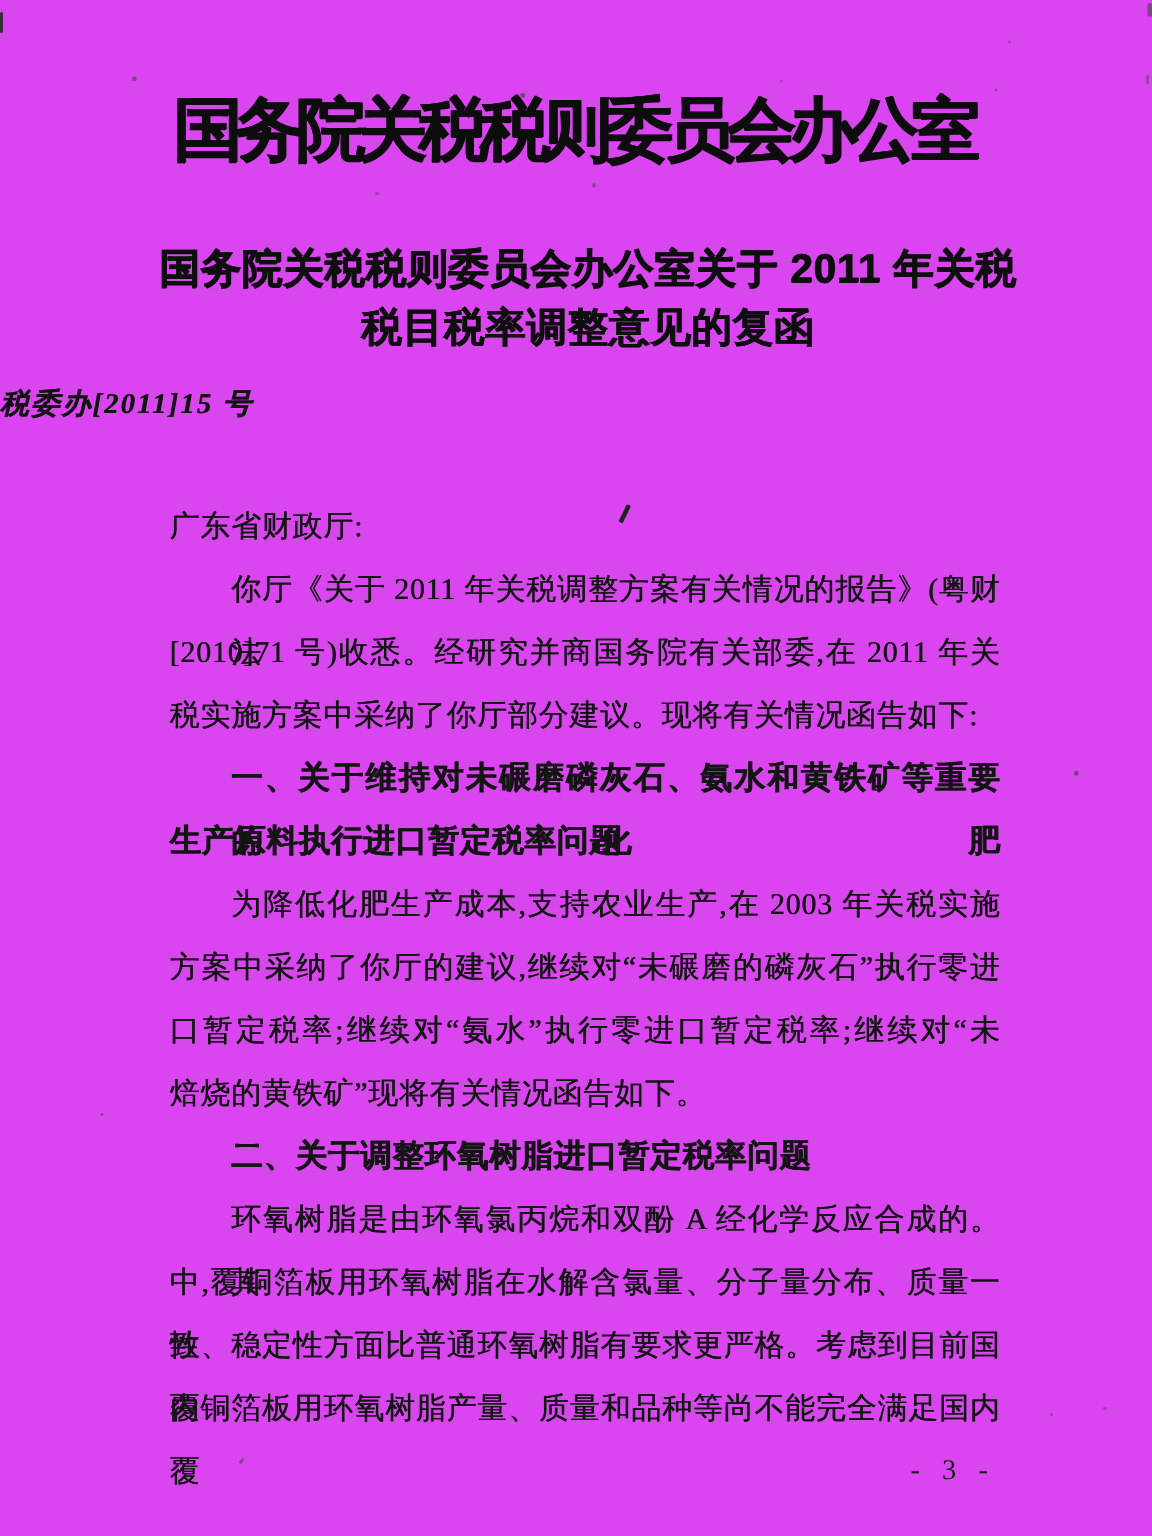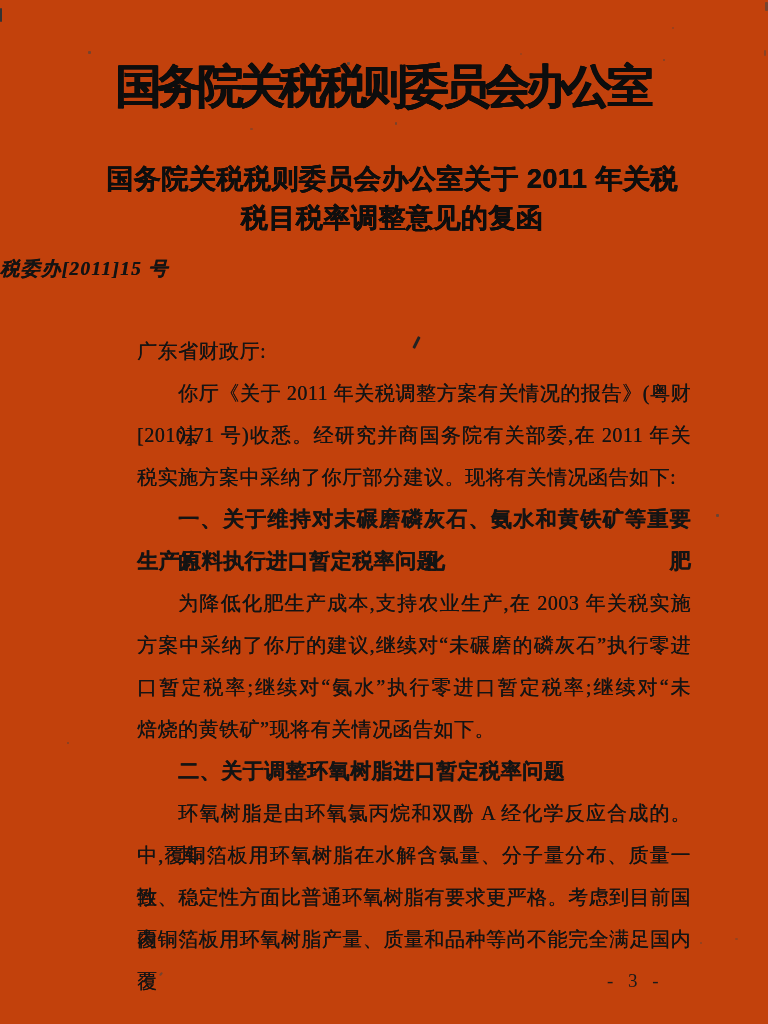--- a/index.html
+++ b/index.html
@@ -3,21 +3,21 @@
 <meta charset="utf-8">
 <style>
   html,body{margin:0;padding:0;}
   body{
     width:768px;height:1024px;
     background:#f2f2f2;
     font-family:"Liberation Serif","DejaVu Serif",serif;
   }
   .page{
     position:relative;width:768px;height:1024px;overflow:hidden;
-    background:#c2410c;color:#151515;
+    background:#d946ef;color:#151515;
   }
   
   .letterhead{
     position:absolute;top:62px;left:0;right:4px;
     text-align:center;
     font-family:"Liberation Serif","DejaVu Serif",serif;
     font-weight:900;
     font-size:46px;line-height:1.1;
     letter-spacing:-5px;
     color:#0d0d0d;
@@ -42,21 +42,21 @@
     text-align:left;
     font-style:italic;
     font-weight:700;
     font-size:19px;
     letter-spacing:1.5px;
     color:#131313;
     text-shadow:0.4px 0 0 currentColor;
   }
   
   .body-block{
-    position:absolute;top:330px;left:113px;width:554px;margin-left:24px;
+    position:absolute;top:330px;left:113px;width:554px;
   }
   .line{
     height:42px;line-height:42px;
     font-size:20px;
     white-space:nowrap;
     letter-spacing:0.5px;
     color:#141414;
     text-shadow:0.35px 0 0 currentColor;
   }
   .line.j{

